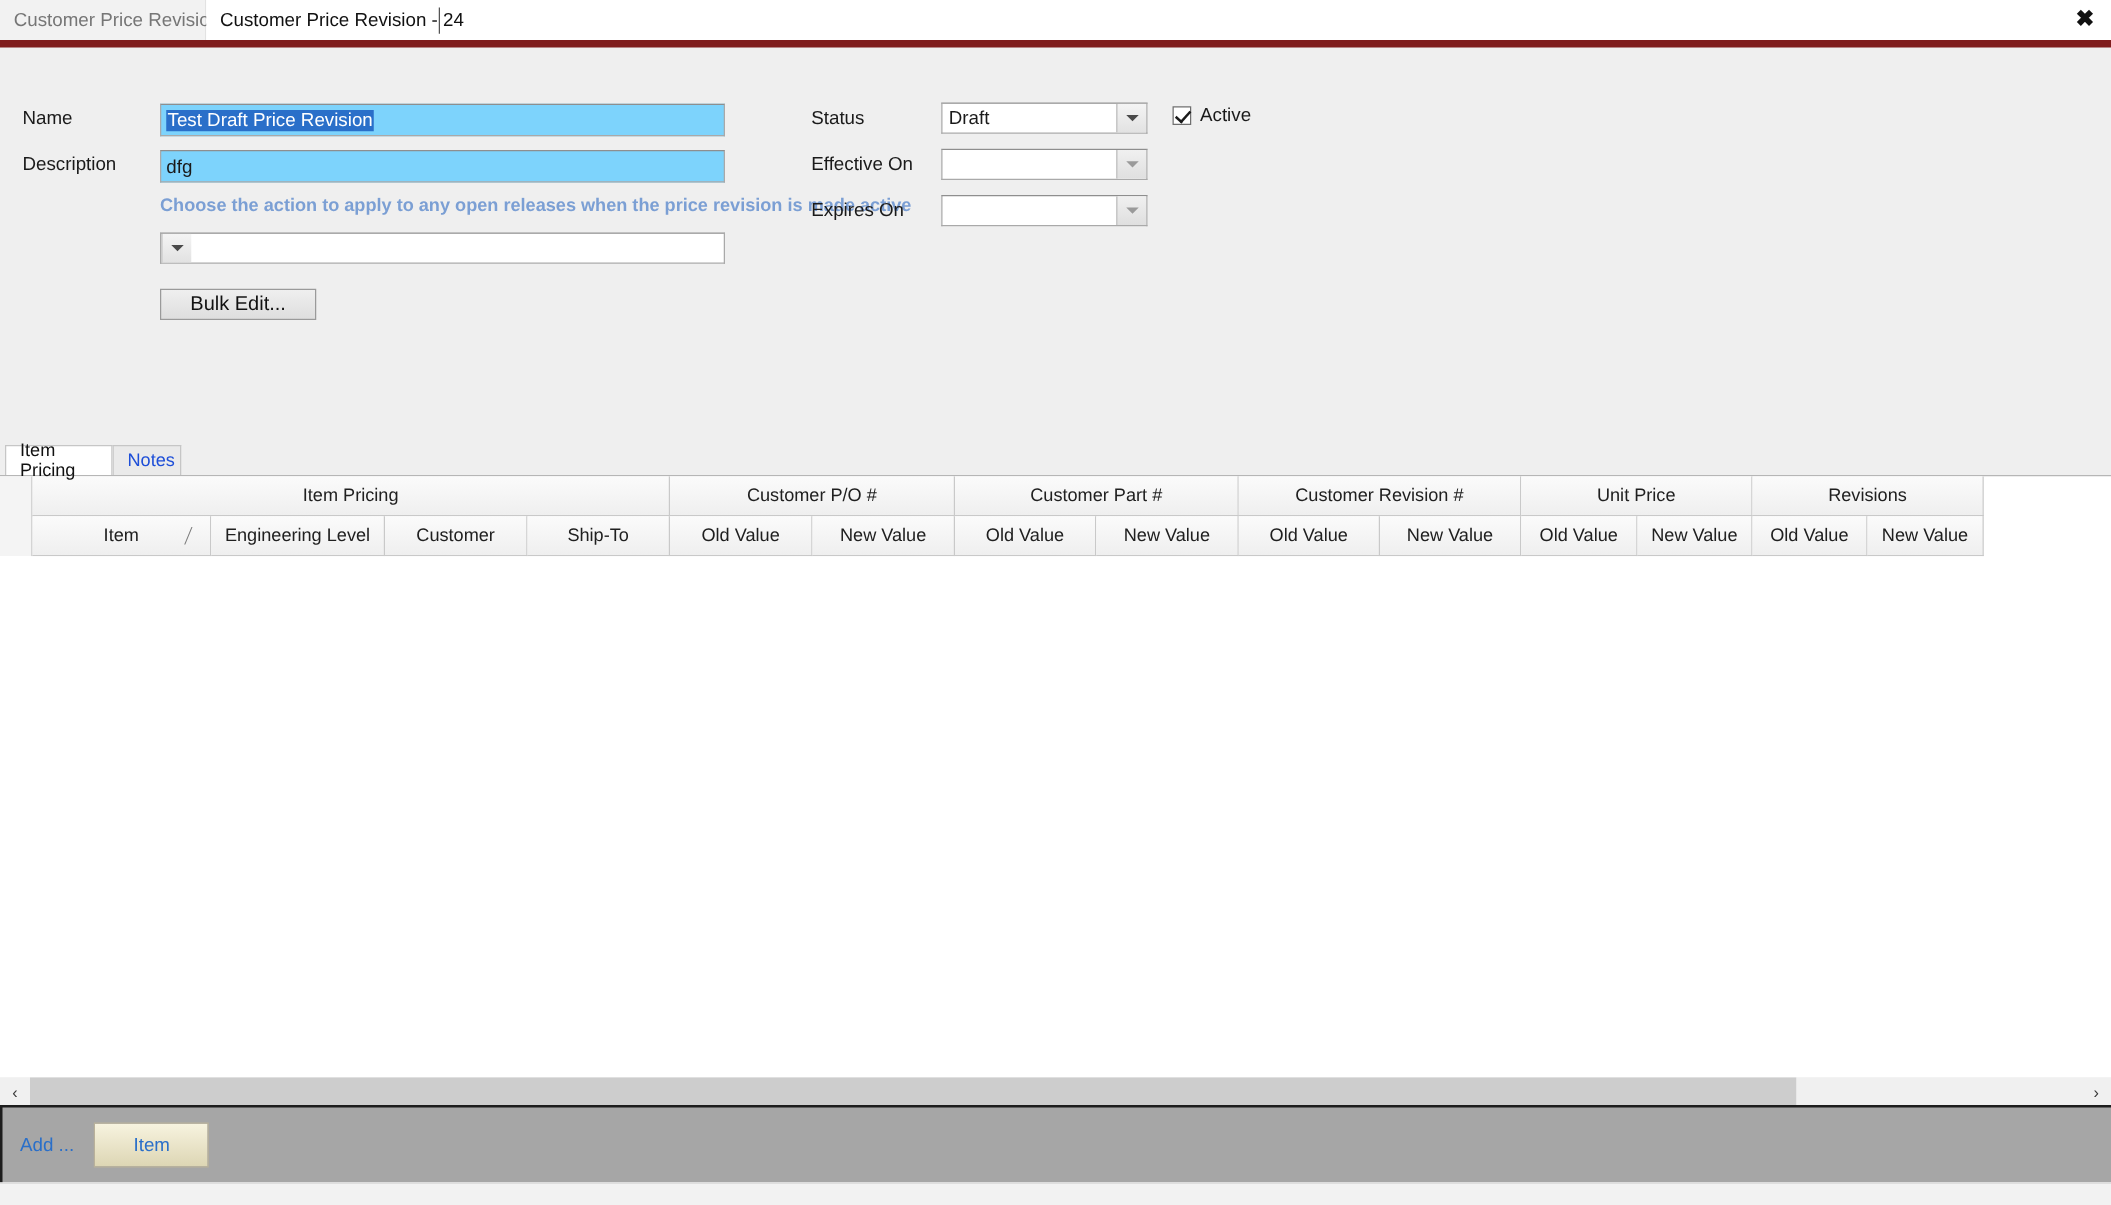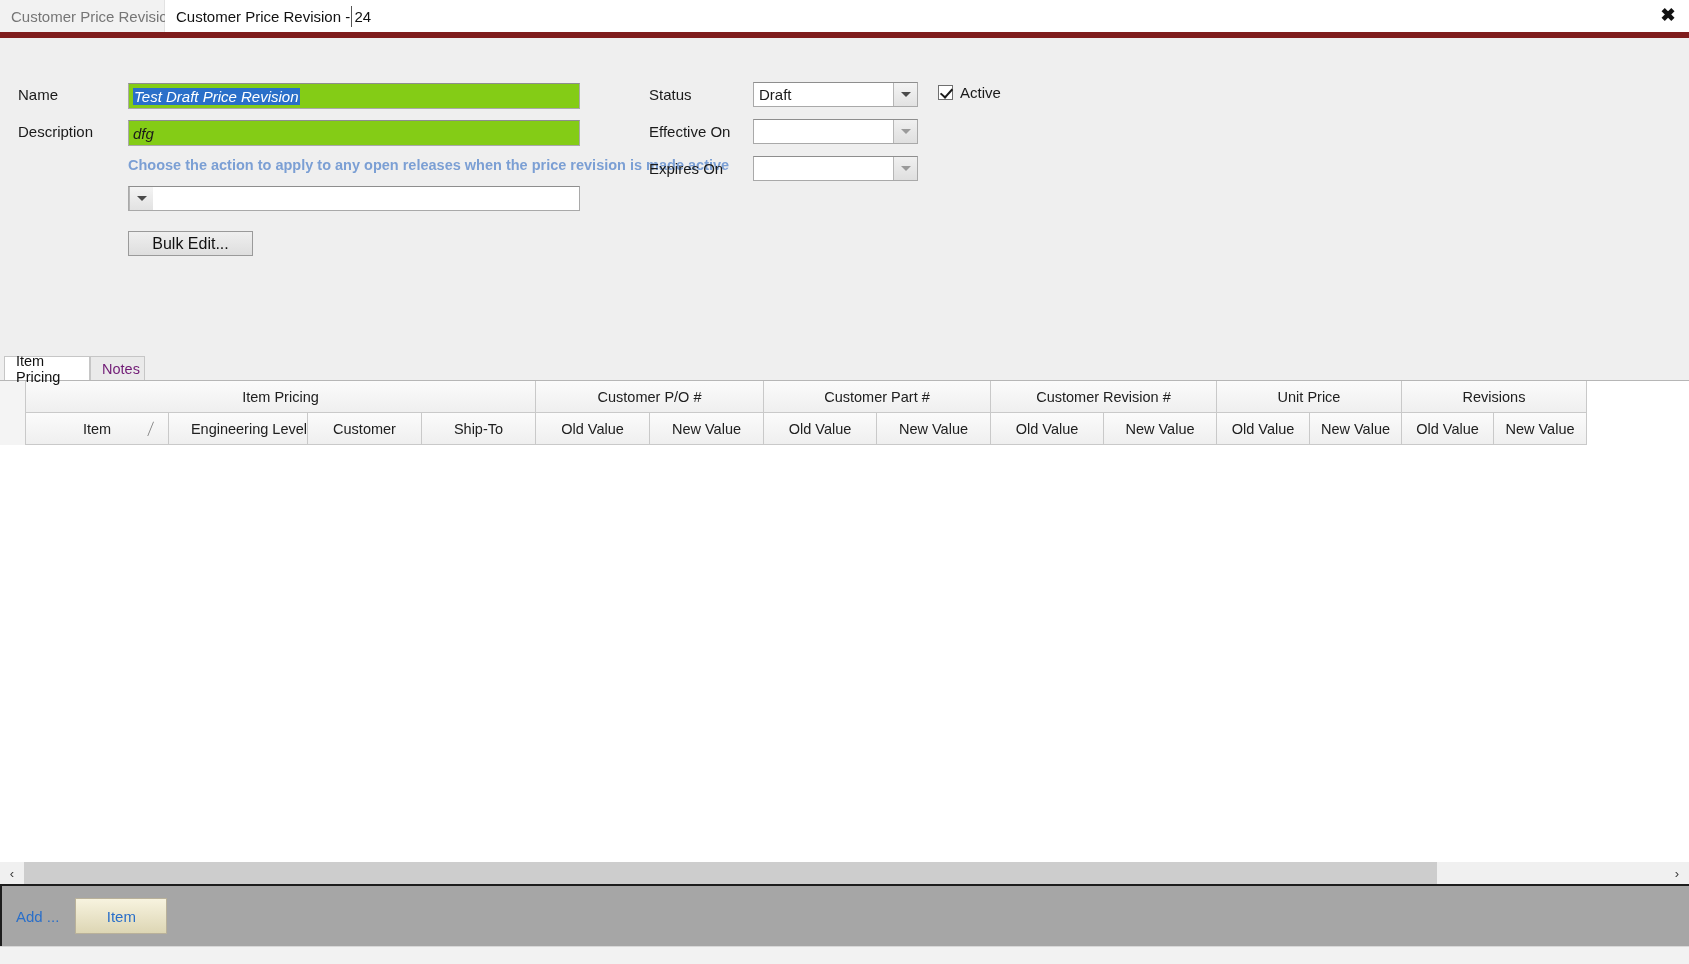--- a/index.html
+++ b/index.html
@@ -46,29 +46,28 @@
     background: #efefef;
     border-top: 6px solid #7f1d1d;
   }
   .field-label {
     position: absolute;
     font-size: 15px; color: #1a1a1a;
     white-space: nowrap;
   }
   .txtbox {
     position: absolute;
-    background: #84cc16;
+    background: #7dd3fc;
     border: 1px solid #a9a9a9;
     border-top-color: #8e8e8e;
     display: flex; align-items: center;
     padding: 12px 4px;
     font-size: 15px;
     overflow: hidden;
     white-space: nowrap;
-    font-style: italic;
   }
   .sel-text {
     background: #2a6fc9; color: #ffffff;
     padding: 0 1px;
   }
   .combo {
     position: absolute;
     background: #ffffff;
     border: 1px solid #a9a9a9;
     border-top-color: #8e8e8e;
@@ -129,21 +128,21 @@
     background: #efefef;
   }
   .ltab {
     position: absolute; top: 0; height: 24px;
     display: flex; align-items: center; padding: 0 11px;
     font-size: 14.5px;
     border: 1px solid #c6c6c6; border-bottom: none;
     cursor: pointer;
   }
   .ltab.active { background: #ffffff; color: #111; z-index: 2; }
-  .ltab.inactive { background: #eaeaea; color: #701a75; }
+  .ltab.inactive { background: #eaeaea; color: #1d4ed8; }
 
   
   #grid {
     position: absolute; left: 0; top: 380px; width: 1689px; height: 504px;
     background: #ffffff;
     border-top: 1px solid #b6b6b6;
     overflow: hidden;
   }
   #grid-indent {
     position: absolute; left: 0; top: 0; width: 26px; height: 64px;
@@ -310,21 +309,21 @@
       </div>
       <div class="hcell" style="width: 185px;">
         <span>Revisions</span>
       </div>
     </div>
   <div id="hdr-cols">
       <div class="hcell" style="width: 143px;">
         <span>Item</span>
         <span class="sort-mark">╱</span>
       </div>
-      <div class="hcell" style="width: 139px; justify-content: flex-end;">
+      <div class="hcell" style="width: 139px;">
         <span>Engineering Level</span>
       </div>
       <div class="hcell" style="width: 114px;">
         <span>Customer</span>
       </div>
       <div class="hcell" style="width: 114px;">
         <span>Ship-To</span>
       </div>
       <div class="hcell" style="width: 114px;">
         <span>Old Value</span>

